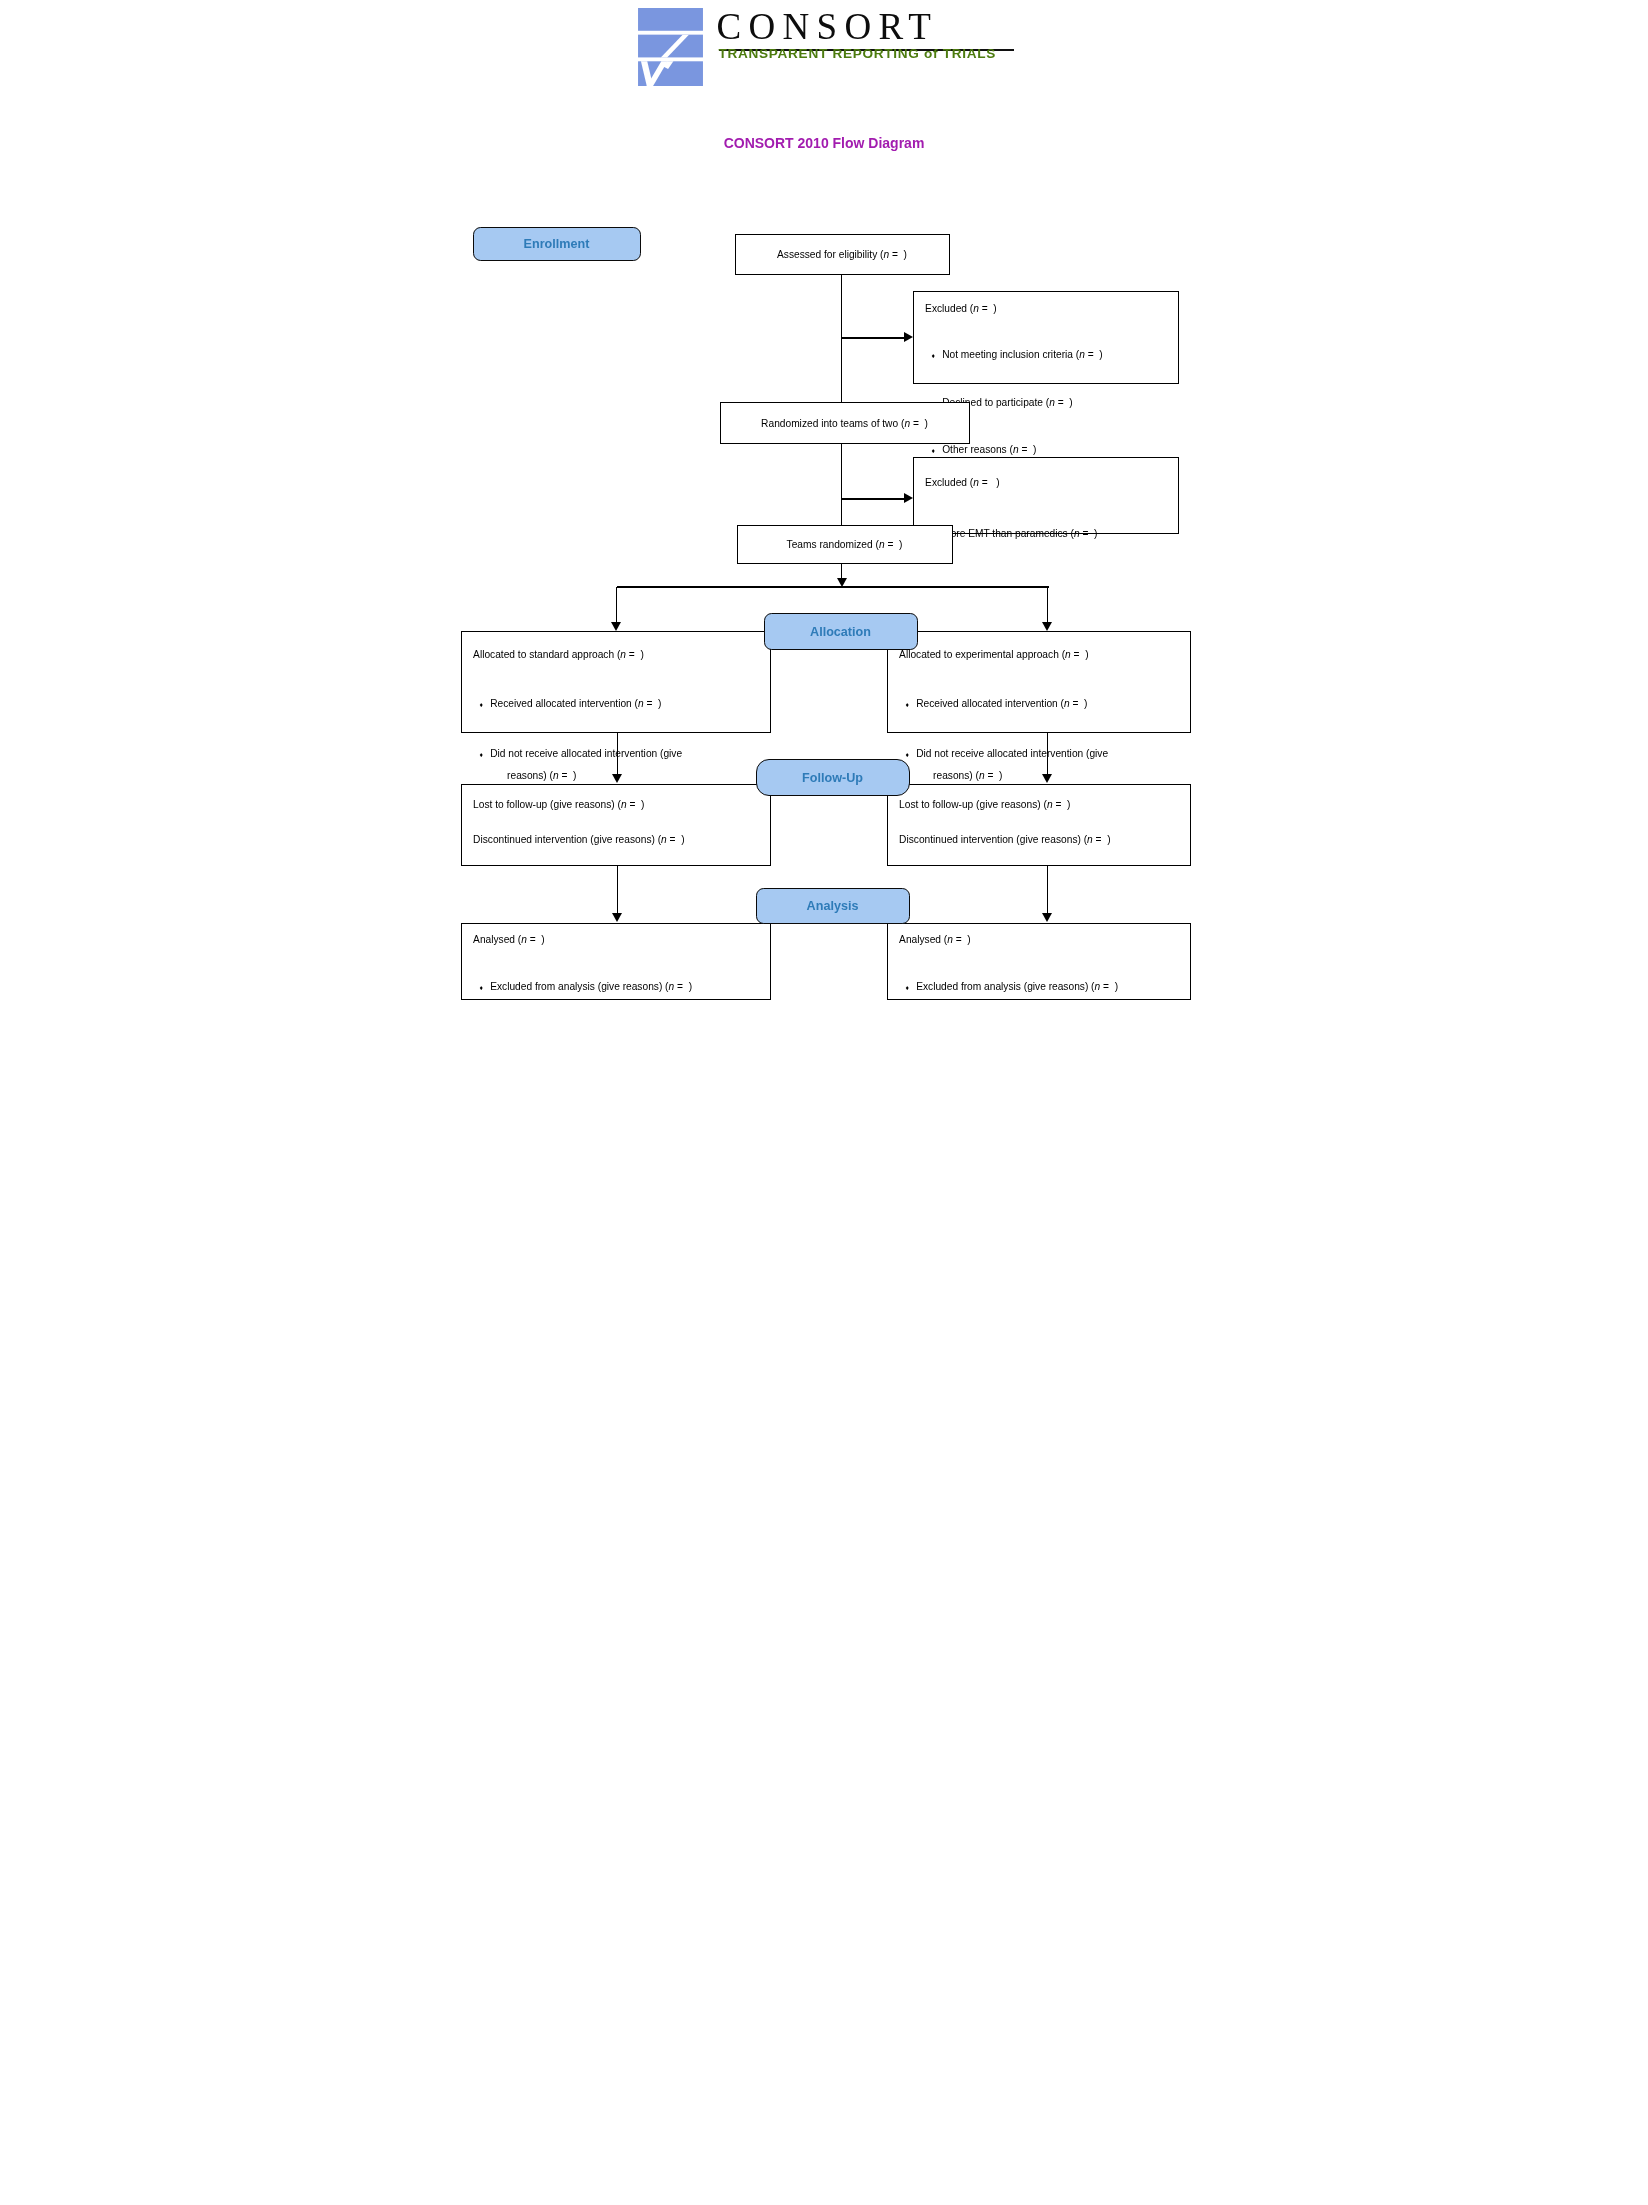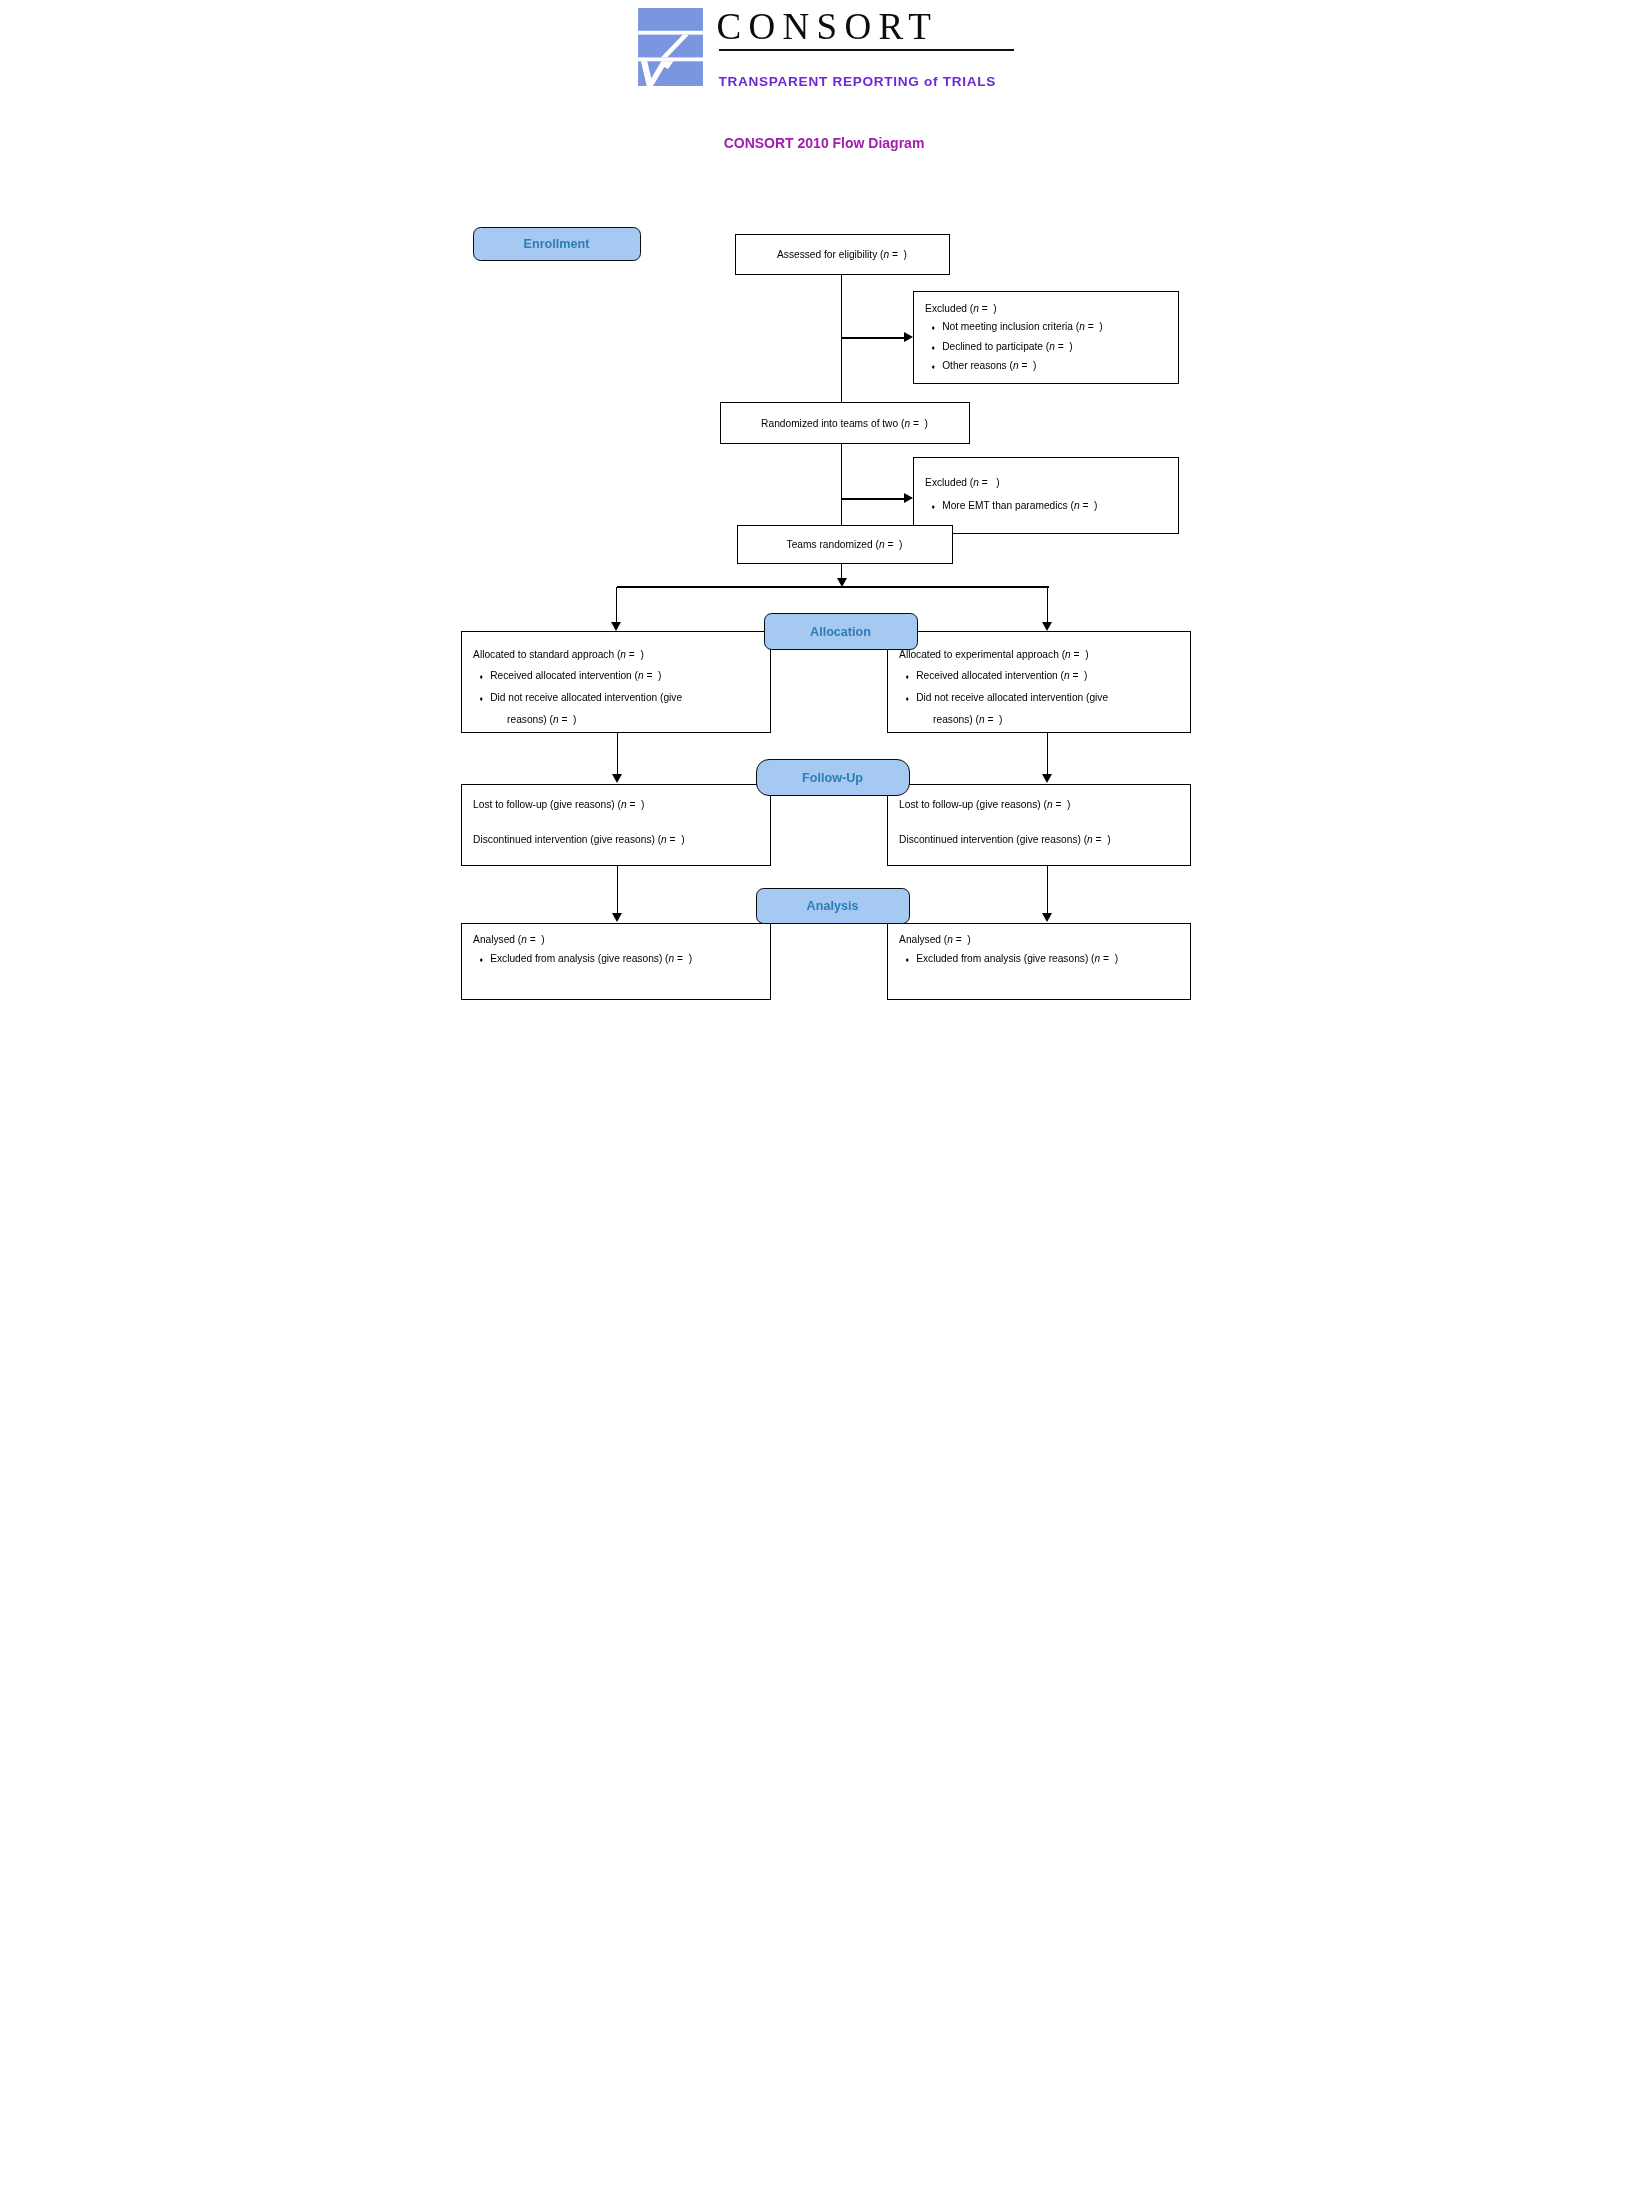--- a/index.html
+++ b/index.html
@@ -15,23 +15,23 @@
   
   .logo-mark{position:absolute;left:188px;top:8.2px;width:65px;height:78px;}
   .wordmark{
     position:absolute;left:267px;top:7.7px;width:298px;
     font-family:"Liberation Serif", serif;
     font-size:37px;line-height:1;letter-spacing:7.3px;
     color:#0d0d0d;white-space:nowrap;
   }
   .logo-rule{position:absolute;left:269px;top:49px;width:295px;height:1.9px;background:#101010;}
   .tagline{
-    position:absolute;left:269px;top:74px;width:296px;
+    position:absolute;left:269px;top:46px;width:296px;
     font-size:13.6px;font-weight:bold;letter-spacing:0.7px;
-    color:#6d28d9;white-space:nowrap;
+    color:#4d7c0f;white-space:nowrap;
   }
   .title{
     position:absolute;left:0;right:0;top:135px;margin:0;
     text-align:center;font-size:14px;font-weight:bold;color:#a21caf;
   }
   
   .vline{position:absolute;width:1.5px;background:var(--line);z-index:3;}
   .hline{position:absolute;height:1.5px;background:var(--line);z-index:3;}
   .ah-down{position:absolute;width:0;height:0;z-index:3;
     border-left:5.3px solid transparent;border-right:5.3px solid transparent;
@@ -39,21 +39,21 @@
   .ah-right{position:absolute;width:0;height:0;z-index:3;
     border-top:5.3px solid transparent;border-bottom:5.3px solid transparent;
     border-left:9.2px solid var(--line);}
   
   .box{
     position:absolute;background:#fff;border:1.5px solid #000;
     box-sizing:border-box;font-size:10.2px;z-index:2;
   }
   .cbox{display:flex;align-items:center;justify-content:center;text-align:center;}
   .line{white-space:pre-wrap;}
-  .bline{display:flex;align-items:baseline;gap:7.3px;padding-left:6.3px;}
+  .bline{display:flex;align-items:baseline;gap:7.3px;padding-left:6.3px;margin-top:28px;}
   .dia{font-size:6.8px;}
   .cont{padding-left:34px;}
   #bx-excl1{padding:7.7px 4.8px 0 11.6px;line-height:18.4px;}
   #bx-excl2{padding:12.6px 4.8px 0 11.6px;line-height:23px;}
   #bx-alloc-l,#bx-alloc-r{padding:11.6px 3.9px 0 11.6px;line-height:21px;}
   #bx-fu-l,#bx-fu-r{padding:10.2px 3.9px 0 11.6px;line-height:20px;}
   .fu-gap{margin-top:14.5px;}
   #bx-an-l,#bx-an-r{padding:5.8px 3.9px 0 11.6px;line-height:19px;}
   
   .label-box{

